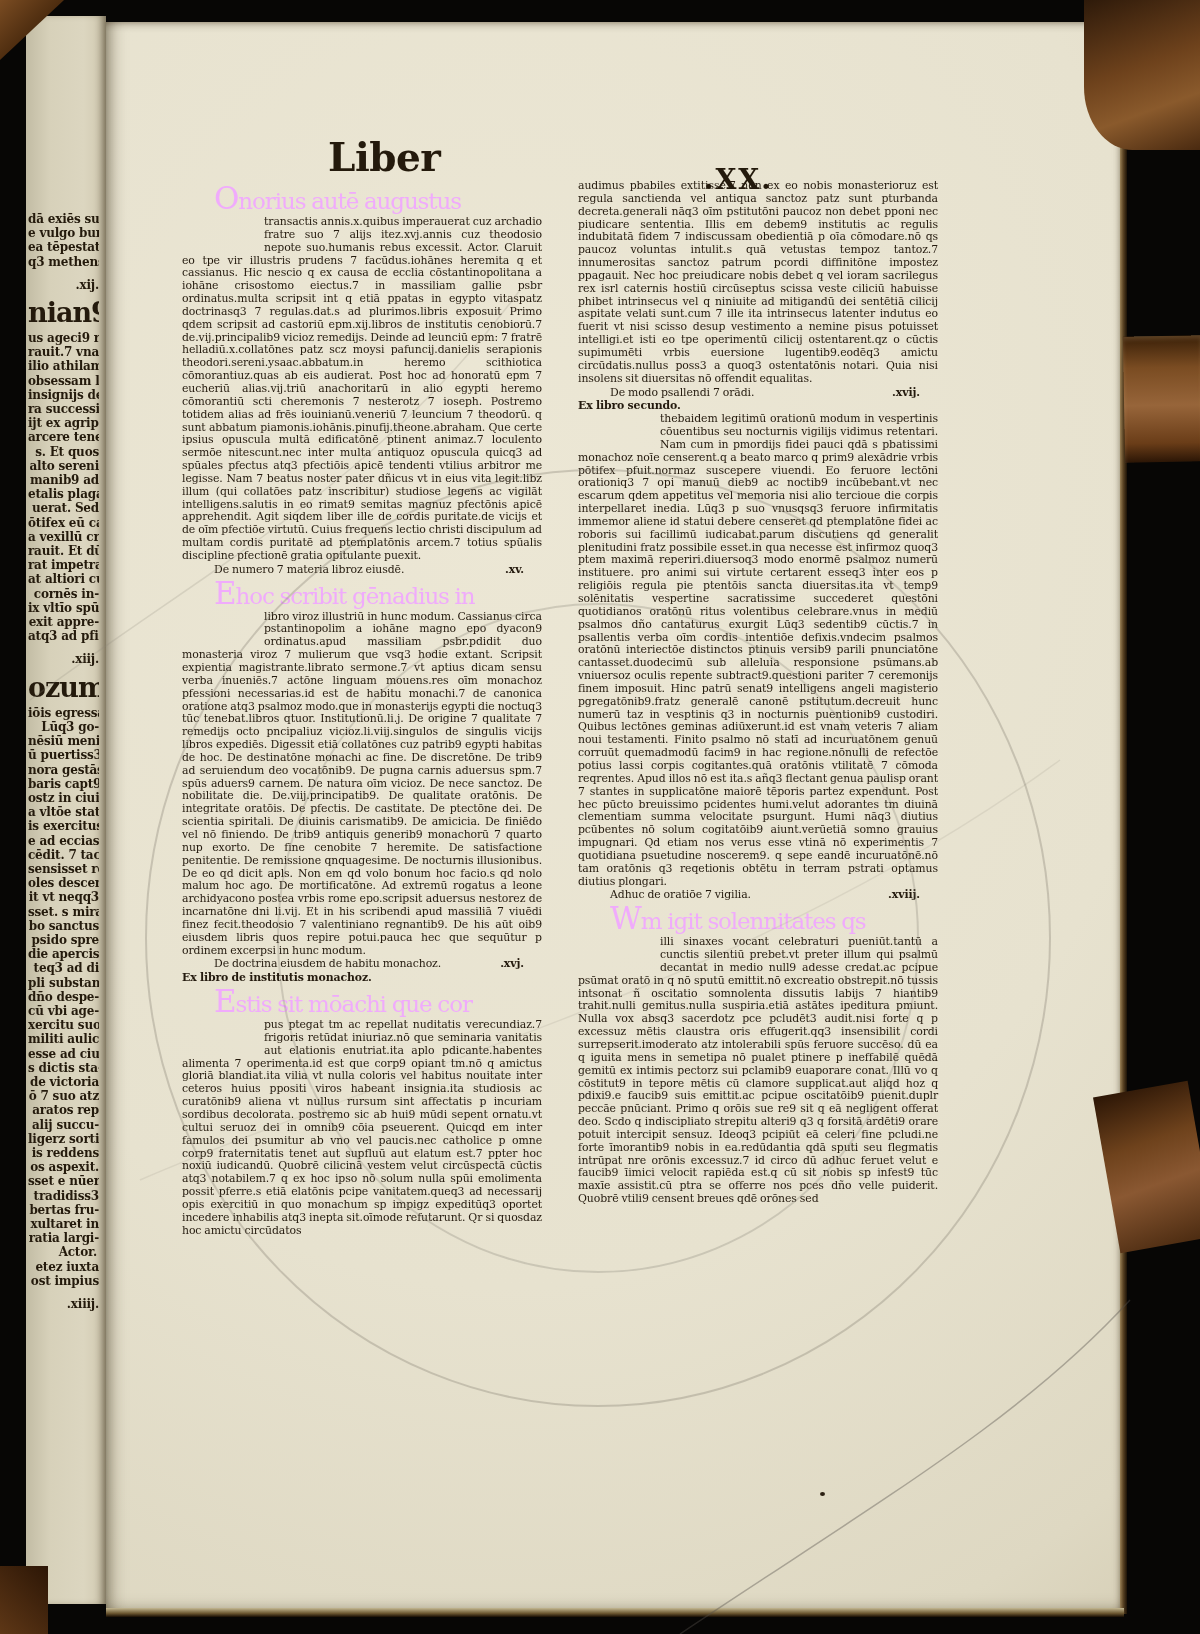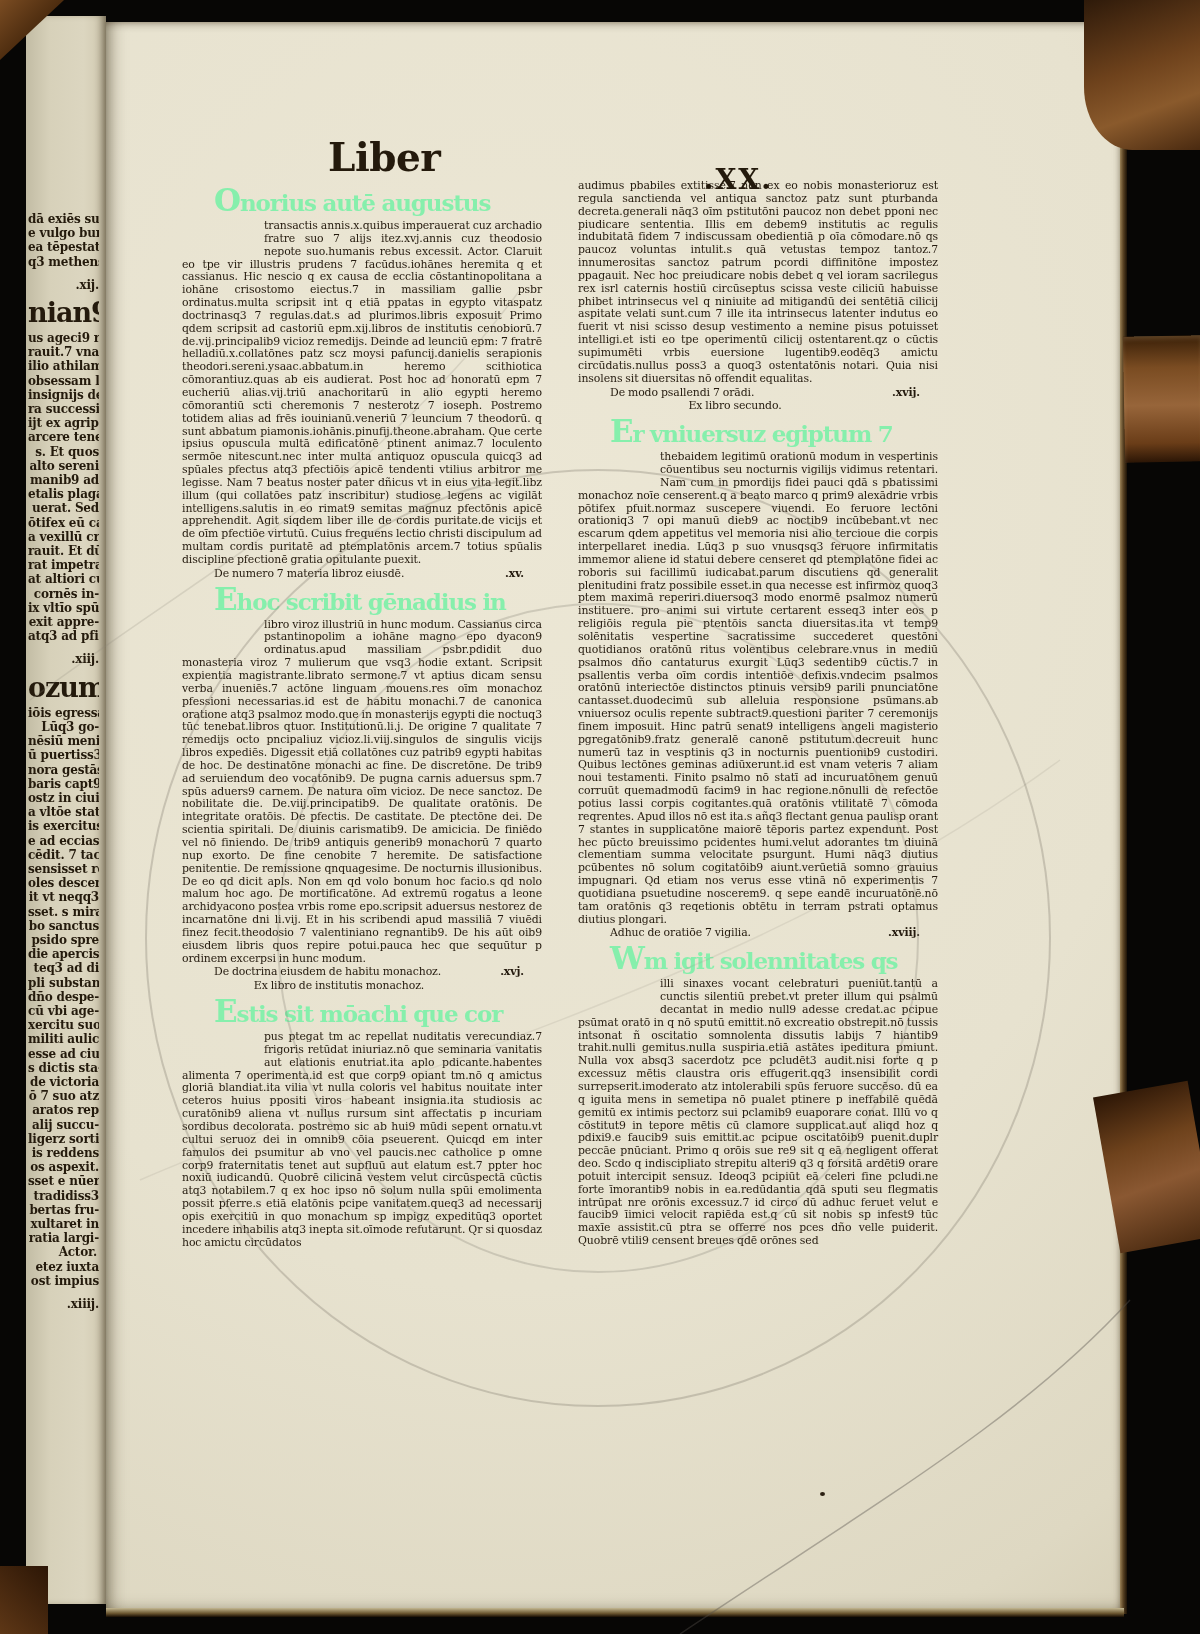--- a/index.html
+++ b/index.html
@@ -34,26 +34,26 @@
   .hdr-liber{left:328px;top:134px;font-size:39px;letter-spacing:-.5px;}
   .hdr-folio{left:704px;top:140px;font-size:27px;letter-spacing:2px;margin-top:24px;}
 
   
   .col{position:absolute;width:360px;text-align:justify;font-size:10.9px;line-height:12.85px;
        word-spacing:-.4px;letter-spacing:-.1px;color:#241a0e;}
   .col-1{left:182px;top:182px;}
   .col-2{left:578px;top:180px;}
   .par{text-align:justify;}
   .par.indent::before{content:"";float:left;width:82px;height:26px;}
-  .heading{font-size:23px;line-height:33px;font-weight:bold;letter-spacing:-1.1px;
-           padding-left:32px;margin:2px 0 1px;white-space:nowrap;color:#86efac;}
+  .heading{font-size:23px;line-height:28px;font-weight:normal;letter-spacing:-1.1px;
+           padding-left:32px;margin:2px 0 1px;white-space:nowrap;color:#f0abfc;}
   .heading .initial{font-size:31px;}
   .rubric{display:flex;justify-content:space-between;padding-left:14px;margin:1px 18px;}
   .rubric .rnum{font-weight:bold;}
-  .centerline{text-align:center;padding-right:46px;}
+  .centerline{text-align:left;padding-right:46px;font-weight:bold;}
 
   
   .leather{position:absolute;}
   .strap-tr{left:1084px;top:0;width:116px;height:150px;border-radius:0 0 0 42%;
             background:linear-gradient(160deg,#2e1a0a,#6e421c 45%,#8a5a2c 70%,#4a2a10);}
   .strap-mid{left:1124px;top:336px;width:78px;height:126px;transform:rotate(-1deg);
              background:linear-gradient(180deg,#3a2008,#7a4c22 25%,#97653a 55%,#6a3d18 85%,#2c1606);
              box-shadow:inset 0 3px 4px rgba(255,220,170,.18);}
   .strap-low{left:1106px;top:1088px;width:96px;height:158px;transform:rotate(-10deg);
              background:linear-gradient(170deg,#2c1606,#6e421c 35%,#8a5832 60%,#4a2a10);}
@@ -171,21 +171,20 @@
       <div class="heading"><span class="initial">E</span><span>stis sit mōachi que cor</span></div>
       <div class="par indent">pus ptegat tm ac repellat nuditatis verecundiaz.7 frigoris retūdat iniuriaz.nō que seminaria vanitatis aut elationis enutriat.ita aplo pdicante.habentes alimenta 7 operimenta.id est que corp9 opiant tm.nō q amictus gloriā blandiat.ita vilia vt nulla coloris vel habitus nouitate inter ceteros huius ppositi viros habeant insignia.ita studiosis ac curatōnib9 aliena vt nullus rursum sint affectatis p incuriam sordibus decolorata. postremo sic ab hui9 mūdi sepent ornatu.vt cultui seruoz dei in omnib9 cōia pseuerent. Quicqd em inter famulos dei psumitur ab vno vel paucis.nec catholice p omne corp9 fraternitatis tenet aut supfluū aut elatum est.7 ppter hoc noxiū iudicandū. Quobrē cilicinā vestem velut circūspectā cūctis atq3 notabilem.7 q ex hoc ipso nō solum nulla spūi emolimenta possit pferre.s etiā elatōnis pcipe vanitatem.queq3 ad necessarij opis exercitiū in quo monachum sp impigz expeditūq3 oportet incedere inhabilis atq3 inepta sit.oīmode refutarunt. Qr si quosdaz hoc amictu circūdatos</div>
     </div>
   <div class="col col-2">
       <div class="par">audimus pbabiles extitisse.7 non ex eo nobis monasterioruz est regula sanctienda vel antiqua sanctoz patz sunt pturbanda decreta.generali nāq3 oīm pstitutōni paucoz non debet pponi nec piudicare sententia. Illis em debem9 institutis ac regulis indubitatā fidem 7 indiscussam obedientiā p oīa cōmodare.nō qs paucoz voluntas intulit.s quā vetustas tempoz tantoz.7 innumerositas sanctoz patrum pcordi diffinitōne impostez ppagauit. Nec hoc preiudicare nobis debet q vel ioram sacrilegus rex isrl caternis hostiū circūseptus scissa veste ciliciū habuisse phibet intrinsecus vel q niniuite ad mitigandū dei sentētiā cilicij aspitate velati sunt.cum 7 ille ita intrinsecus latenter indutus eo fuerit vt nisi scisso desup vestimento a nemine pisus potuisset intelligi.et isti eo tpe operimentū cilicij ostentarent.qz o cūctis supimumēti vrbis euersione lugentib9.eodēq3 amictu circūdatis.nullus poss3 a quoq3 ostentatōnis notari. Quia nisi insolens sit diuersitas nō offendit equalitas.</div>
       <div class="rubric">
         <span>De modo psallendi 7 orādi.</span>
         <span class="rnum">.xvij.</span>
       </div>
       <div class="centerline">Ex libro secundo.</div>
-      <div class="heading"><span class="initial">E</span><span>r vniuersuz egiptum 7</span></div>
       <div class="par indent">thebaidem legitimū orationū modum in vespertinis cōuentibus seu nocturnis vigilijs vidimus retentari. Nam cum in pmordijs fidei pauci qdā s pbatissimi monachoz noīe censerent.q a beato marco q prim9 alexādrie vrbis pōtifex pfuit.normaz suscepere viuendi. Eo feruore lectōni orationiq3 7 opi manuū dieb9 ac noctib9 incūbebant.vt nec escarum qdem appetitus vel memoria nisi alio tercioue die corpis interpellaret inedia. Lūq3 p suo vnusqsq3 feruore infirmitatis immemor aliene id statui debere censeret qd ptemplatōne fidei ac roboris sui facillimū iudicabat.parum discutiens qd generalit plenitudini fratz possibile esset.in qua necesse est infirmoz quoq3 ptem maximā reperiri.diuersoq3 modo enormē psalmoz numerū instituere. pro animi sui virtute certarent esseq3 inter eos p religiōis regula pie ptentōis sancta diuersitas.ita vt temp9 solēnitatis vespertine sacratissime succederet questōni quotidianos oratōnū ritus volentibus celebrare.vnus in mediū psalmos dño cantaturus exurgit Lūq3 sedentib9 cūctis.7 in psallentis verba oīm cordis intentiōe defixis.vndecim psalmos oratōnū interiectōe distinctos ptinuis versib9 parili pnunciatōne cantasset.duodecimū sub alleluia responsione psūmans.ab vniuersoz oculis repente subtract9.questioni pariter 7 ceremonijs finem imposuit. Hinc patrū senat9 intelligens angeli magisterio pgregatōnib9.fratz generalē canonē pstitutum.decreuit hunc numerū taz in vesptinis q3 in nocturnis puentionib9 custodiri. Quibus lectōnes geminas adiūxerunt.id est vnam veteris 7 aliam noui testamenti. Finito psalmo nō statī ad incuruatōnem genuū corruūt quemadmodū facim9 in hac regione.nōnulli de refectōe potius lassi corpis cogitantes.quā oratōnis vtilitatē 7 cōmoda reqrentes. Apud illos nō est ita.s añq3 flectant genua paulisp orant 7 stantes in supplicatōne maiorē tēporis partez expendunt. Post hec pūcto breuissimo pcidentes humi.velut adorantes tm diuinā clementiam summa velocitate psurgunt. Humi nāq3 diutius pcūbentes nō solum cogitatōib9 aiunt.verūetiā somno grauius impugnari. Qd etiam nos verus esse vtinā nō experimentis 7 quotidiana psuetudine noscerem9. q sepe eandē incuruatōnē.nō tam oratōnis q3 reqetionis obtētu in terram pstrati optamus diutius plongari.</div>
       <div class="rubric">
         <span>Adhuc de oratiōe 7 vigilia.</span>
         <span class="rnum">.xviij.</span>
       </div>
       <div class="heading"><span class="initial">W</span><span>m igit solennitates qs</span></div>
       <div class="par indent">illi sinaxes vocant celebraturi pueniūt.tantū a cunctis silentiū prebet.vt preter illum qui psalmū decantat in medio null9 adesse credat.ac pcipue psūmat oratō in q nō sputū emittit.nō excreatio obstrepit.nō tussis intsonat ñ oscitatio somnolenta dissutis labijs 7 hiantib9 trahit.nulli gemitus.nulla suspiria.etiā astātes ipeditura pmiunt. Nulla vox absq3 sacerdotz pce pcludēt3 audit.nisi forte q p excessuz mētis claustra oris effugerit.qq3 insensibilit cordi surrepserit.imoderato atz intolerabili spūs feruore succēso. dū ea q iguita mens in semetipa nō pualet ptinere p ineffabilē quēdā gemitū ex intimis pectorz sui pclamib9 euaporare conat. Illū vo q cōstitut9 in tepore mētis cū clamore supplicat.aut aliqd hoz q pdixi9.e faucib9 suis emittit.ac pcipue oscitatōib9 puenit.duplr peccāe pnūciant. Primo q orōis sue re9 sit q eā negligent offerat deo. Scdo q indiscipliato strepitu alteri9 q3 q forsitā ardēti9 orare potuit intercipit sensuz. Ideoq3 pcipiūt eā celeri fine pcludi.ne forte īmorantib9 nobis in ea.redūdantia qdā sputi seu flegmatis intrūpat nre orōnis excessuz.7 id circo dū adhuc feruet velut e faucib9 īimici velocit rapiēda est.q cū sit nobis sp infest9 tūc maxīe assistit.cū ptra se offerre nos pces dño velle puiderit. Quobrē vtili9 censent breues qdē orōnes sed</div>
     </div>
 
   <div class="leather corner-tl"></div>

